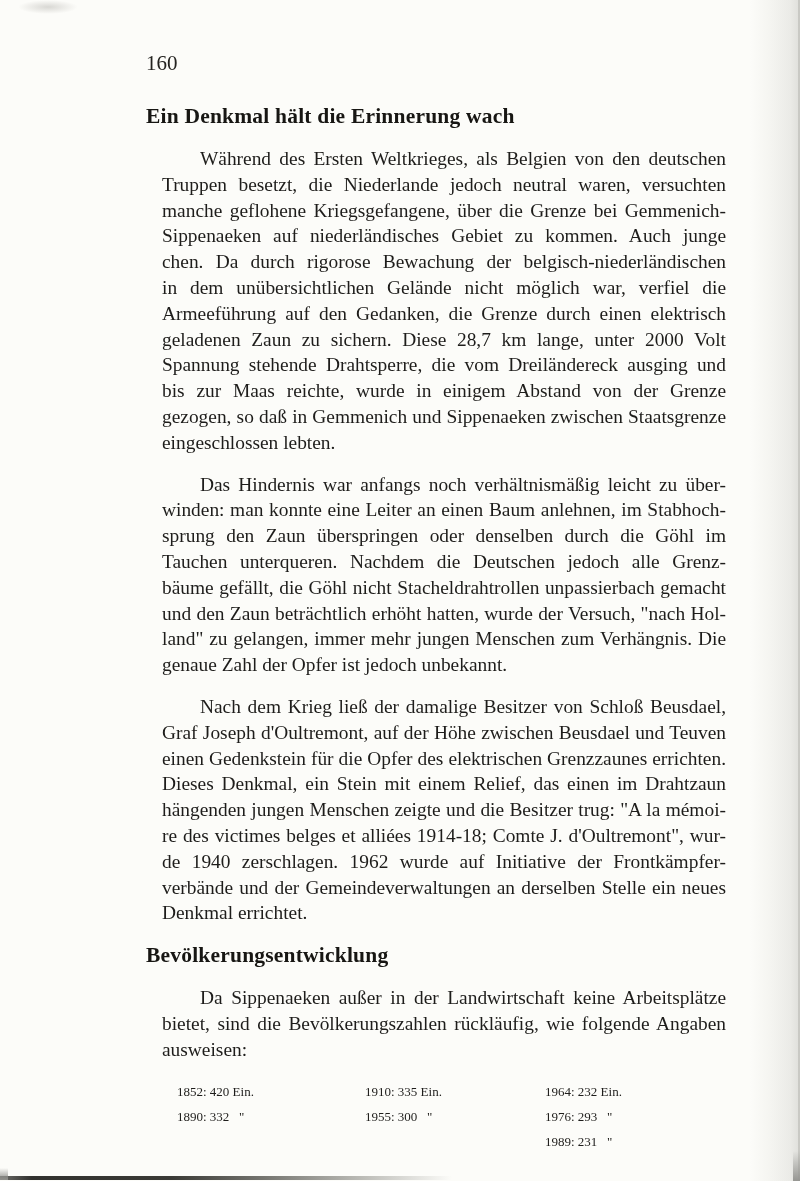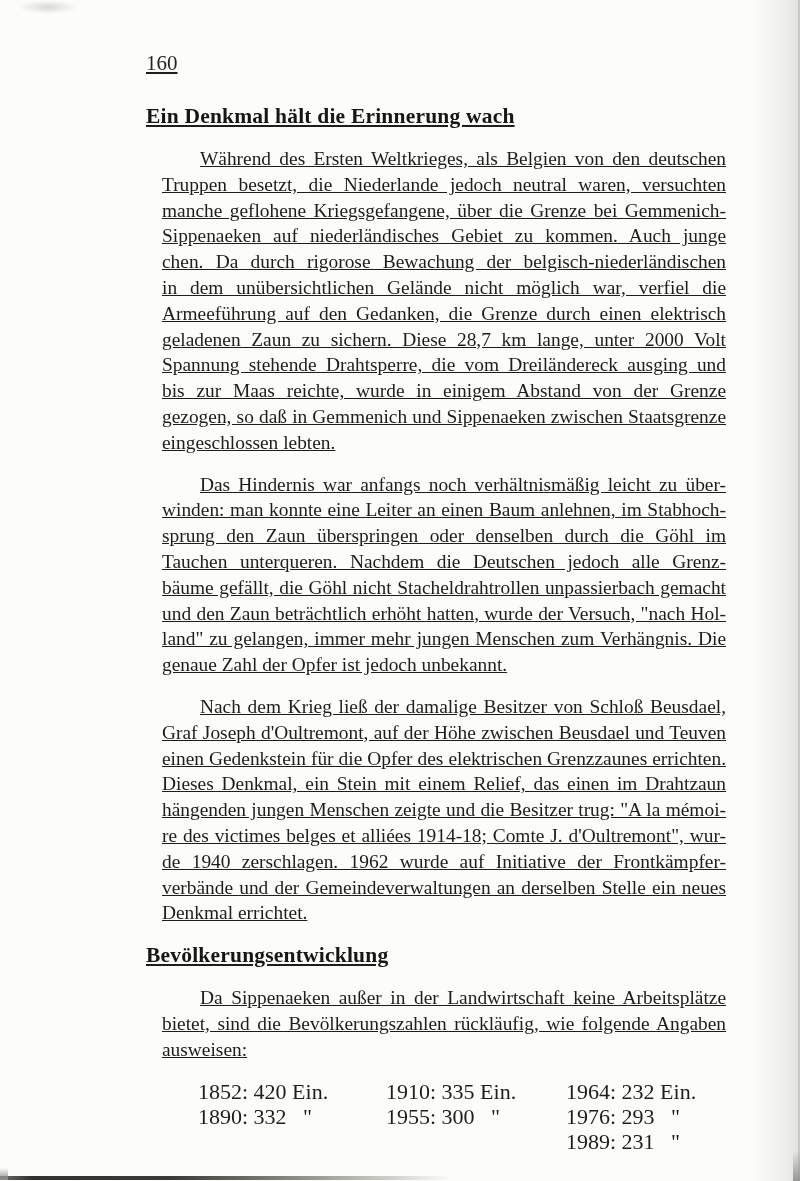--- a/index.html
+++ b/index.html
@@ -13,21 +13,20 @@
       #fcfcf9 0px, #fcfcf9 750px,
       #f4f4f0 772px, #ebebe7 790px, #dededa 800px);
     font-family: "Liberation Serif", "DejaVu Serif", serif;
     color: #1e1d1b;
   }
   .content {
     position: absolute;
     left: 146px;
     top: 0;
     width: 596px;
-    text-decoration: underline;
   }
   .page-number {
     margin-top: 50px;
     font-size: 21px;
     line-height: 26px;
     color: #242320;
   }
   .head {
     font-weight: bold;
     color: #171613;
@@ -49,24 +48,23 @@
     text-justify: inter-word;
   }
   .para .line.indent { text-indent: 38px; }
   .pop-table {
     position: relative;
     height: 85px;
     margin-top: 1px;
   }
   .pop-col { position: absolute; top: 0; }
   .pop-col .line {
-    font-size: 22px;
+    font-size: 13px;
     line-height: 25.4px;
     white-space: pre;
-    margin-left: 21px;
   }
   .pop-col.c1 { left: 31px; }
   .pop-col.c2 { left: 219px; }
   .pop-col.c3 { left: 399px; }
   
   .bottom-edge-line {
     position: absolute;
     left: 0; bottom: 1px;
     width: 452px; height: 4px;
     background: linear-gradient(90deg,

